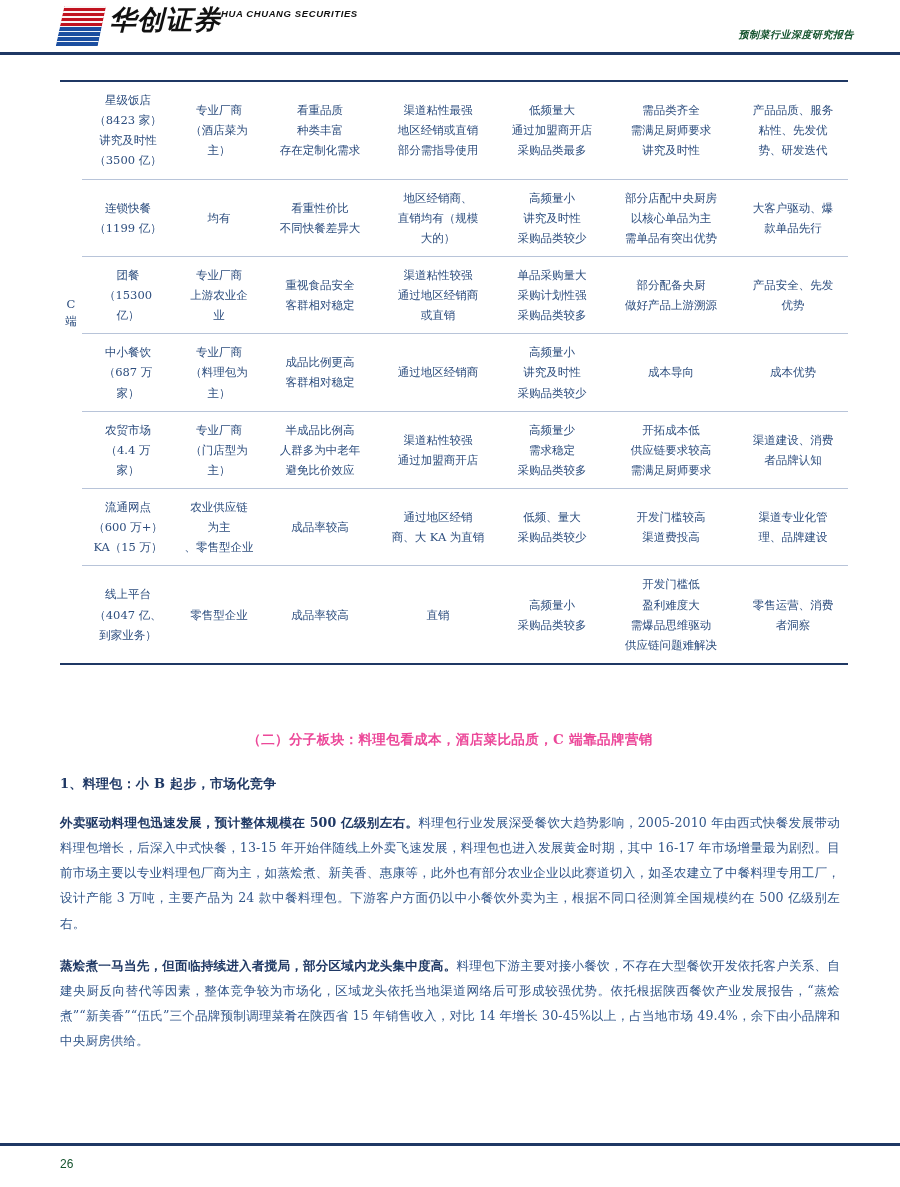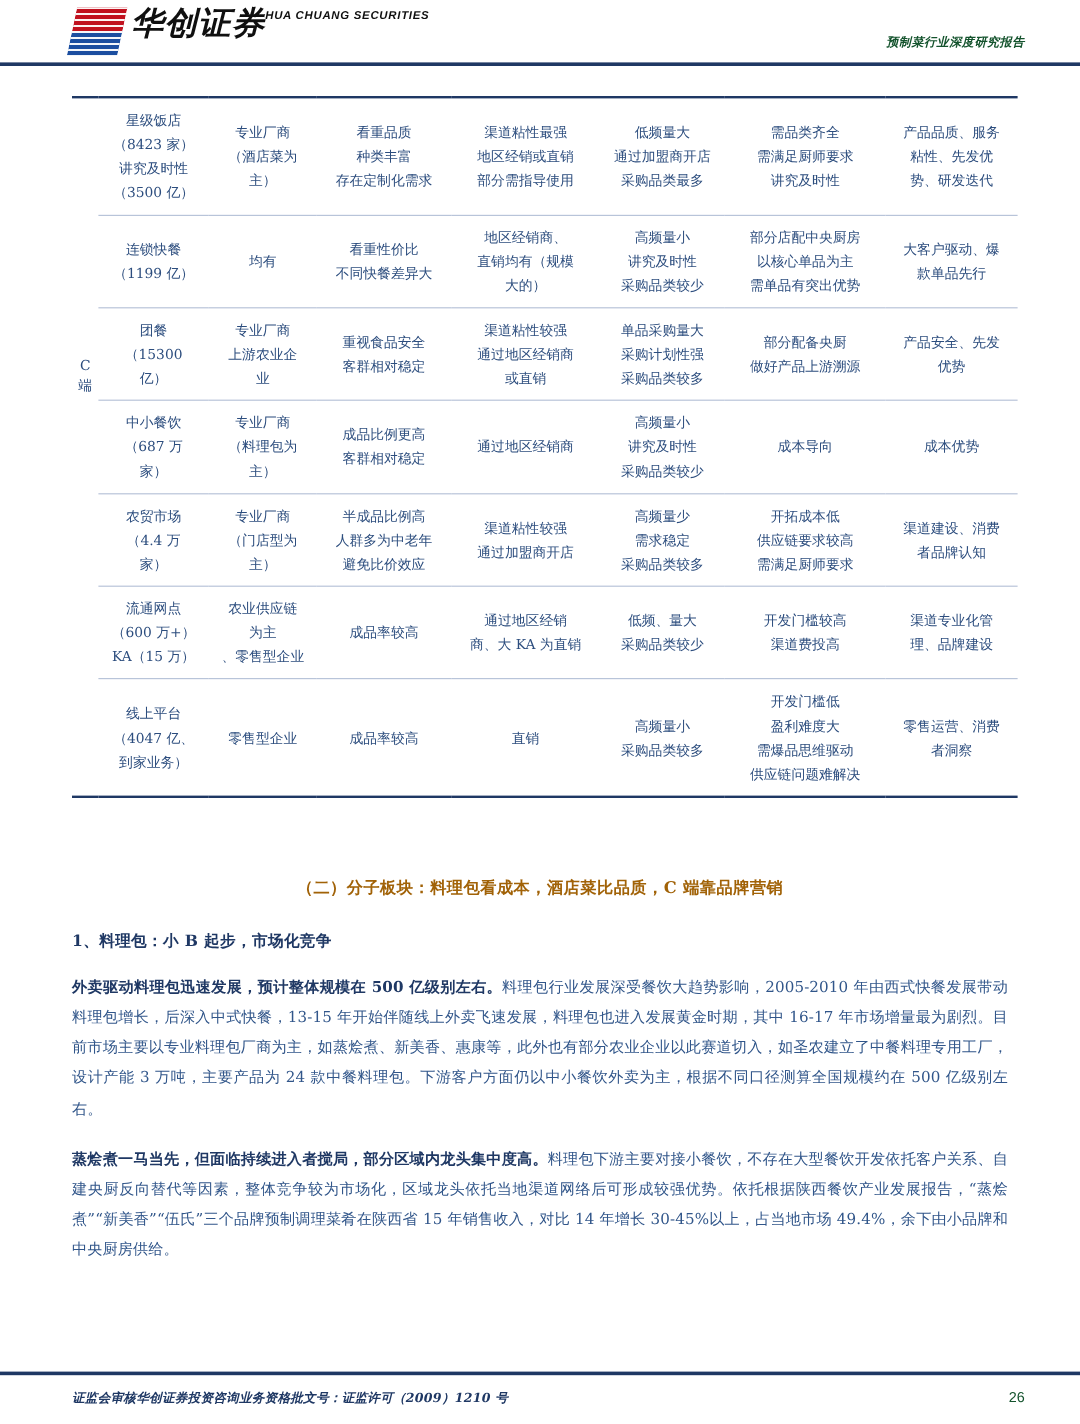--- a/index.html
+++ b/index.html
@@ -154,21 +154,21 @@
     color: #2c4d7e;
     letter-spacing: 0.2px;
   }
 
   
   .section-heading {
     margin-top: 66px;
     text-align: center;
     font-size: 13.5px;
     font-weight: bold;
-    color: #a16207;
+    color: #ec4899;
     letter-spacing: 0.4px;
   }
   .sub-heading {
     margin-top: 26px;
     font-size: 13px;
     font-weight: bold;
     color: #1f3864;
     letter-spacing: 0.3px;
   }
   p.body-text {
@@ -509,16 +509,15 @@
 
   <p class="body-text">
     <b>蒸烩煮一马当先，但面临持续进入者搅局，部分区域内龙头集中度高。</b><span>料理包下游主要对接小餐饮，不存在大型餐饮开发依托客户关系、自建央厨反向替代等因素，整体竞争较为市场化，区域龙头依托当地渠道网络后可形成较强优势。依托根据陕西餐饮产业发展报告，“蒸烩煮”“新美香”“伍氏”三个品牌预制调理菜肴在陕西省 15 年销售收入，对比 14 年增长 30-45%以上，占当地市场 49.4%，余下由小品牌和中央厨房供给。</span>
   </p>
 
 </div>
 
 <div class="page-footer">
   <div class="footer-rule"></div>
   <div class="footer-inner">
-    <div class="footer-text">证监会审核华创证券投资咨询业务资格批文号：证监许可（2009）1210 号</div>
     <div class="footer-page">26</div>
   </div>
 </div>
 
 </body></html>

